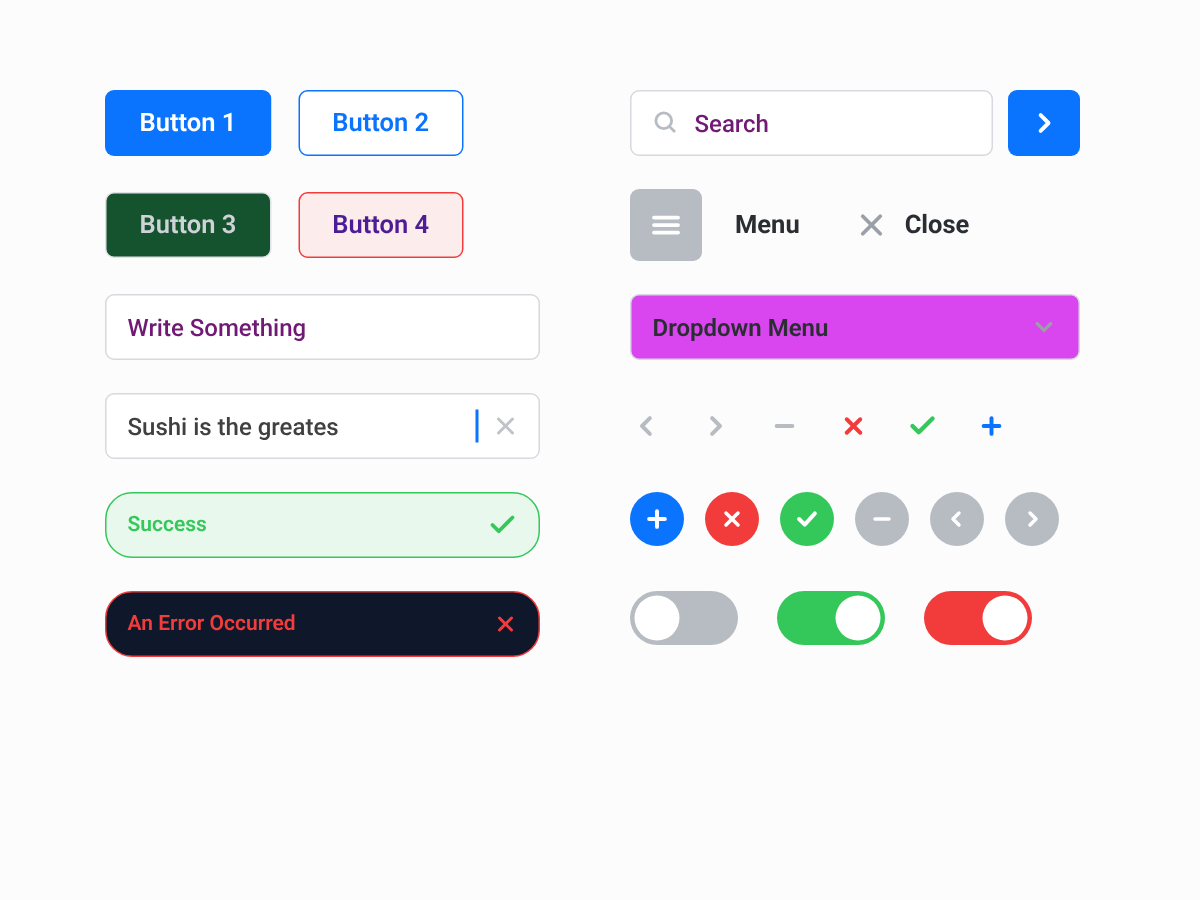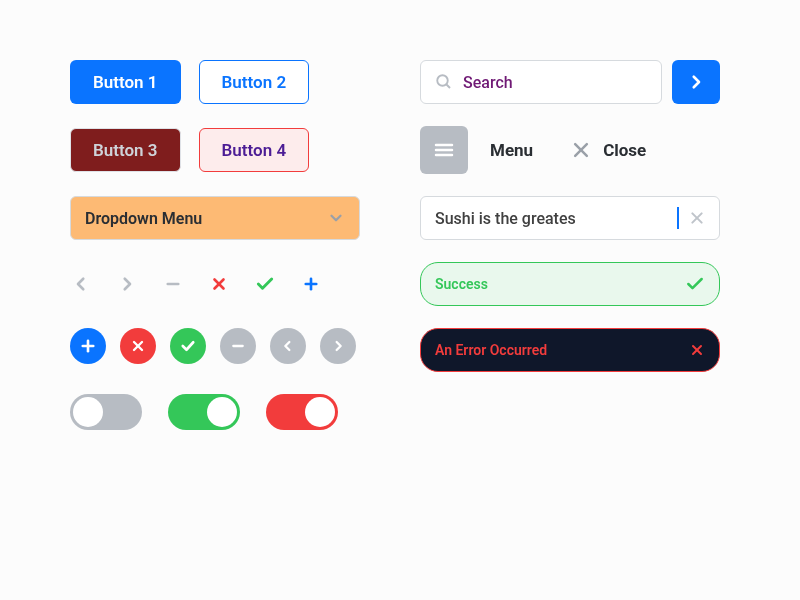--- a/index.html
+++ b/index.html
@@ -17,21 +17,21 @@
   }
   .row { display: flex; gap: 18px; align-items: center; }
   .btn {
     height: 44px; padding: 0 22px;
     border-radius: 6px; font-size: 17px; font-weight: 600;
     display: inline-flex; align-items: center; justify-content: center;
     cursor: pointer; border: 1.5px solid transparent;
   }
   .btn-primary { background: #0a74ff; color: #fff; }
   .btn-outline-blue { background: #fff; color: #0a74ff; border-color: #0a74ff; }
-  .btn-disabled { background: #7f1d1d; color: #cfd3d9; border-color: #dfe2e7; }
+  .btn-disabled { background: #14532d; color: #cfd3d9; border-color: #dfe2e7; }
   .btn-danger-outline { background: #fdecec; color: #4c1d95; border-color: #f23c3c; }
   .input {
     height: 44px; width: 100%;
     border: 1.5px solid #d6dade; border-radius: 6px;
     padding: 0 14px; font-size: 16px; font-weight: 500;
     display: flex; align-items: center; gap: 10px;
     background: #fff;
   }
   .input .placeholder { color: #701a75; }
   .input .value { color: #404040; flex: 1; white-space: nowrap; overflow: hidden; }
@@ -47,21 +47,21 @@
     width: 48px; height: 48px; background: #b7bcc3; border-radius: 6px;
     display: flex; align-items: center; justify-content: center; cursor: pointer;
   }
   .menu-label { font-size: 17px; font-weight: 700; color: #2a2e33; margin-left: 4px; }
   .close-wrap { display: flex; align-items: center; gap: 8px; margin-left: 20px; }
   .dropdown {
     height: 44px; width: 100%;
     border: 1.5px solid #d6dade; border-radius: 6px;
     padding: 0 14px; font-size: 16px; font-weight: 600; color: #2a2e33;
     display: flex; align-items: center; justify-content: space-between;
-    background: #fdba74; cursor: pointer;
+    background: #d946ef; cursor: pointer;
   }
   .icon-row { display: flex; gap: 24px; align-items: center; justify-content: flex-start; }
   .ic { width: 22px; height: 22px; display: flex; align-items: center; justify-content: center; cursor: pointer; }
   .circle-row { display: flex; gap: 14px; }
   .circle {
     width: 36px; height: 36px; border-radius: 50%;
     display: flex; align-items: center; justify-content: center; cursor: pointer;
   }
   .c-blue { background: #0a74ff; }
   .c-red { background: #f23c3c; }
@@ -139,20 +139,23 @@
       <span>
         <svg width="20" height="20" viewBox="0 0 24 24" fill="none" stroke="#9aa0a8" stroke-width="3" stroke-linecap="round">
             <line x1="5" y1="5" x2="19" y2="19"></line>
             <line x1="19" y1="5" x2="5" y2="19"></line>
           </svg>
       </span>
       <span class="menu-label">Close</span>
     </div>
   </div>
 
+  <div class="input">
+    <span class="placeholder">Write Something</span>
+  </div>
 
   <div class="dropdown">
     <span>Dropdown Menu</span>
     <span>
       <svg width="18" height="18" viewBox="0 0 24 24" fill="none" stroke="#9aa0a8" stroke-width="3" stroke-linecap="round" stroke-linejoin="round">
           <polyline points="6 9 12 15 18 9"></polyline>
         </svg>
     </span>
   </div>
 

